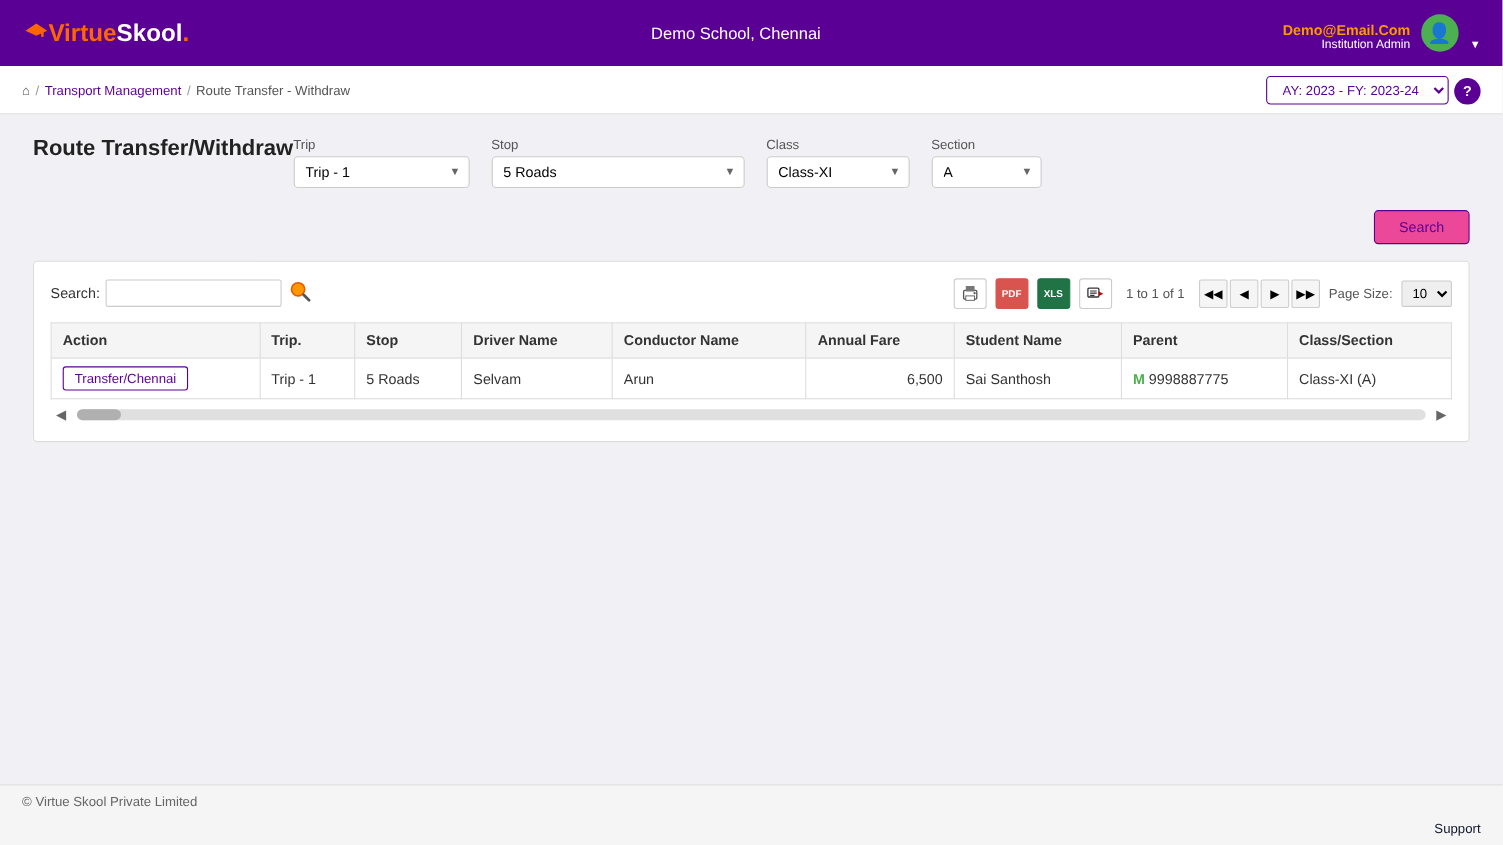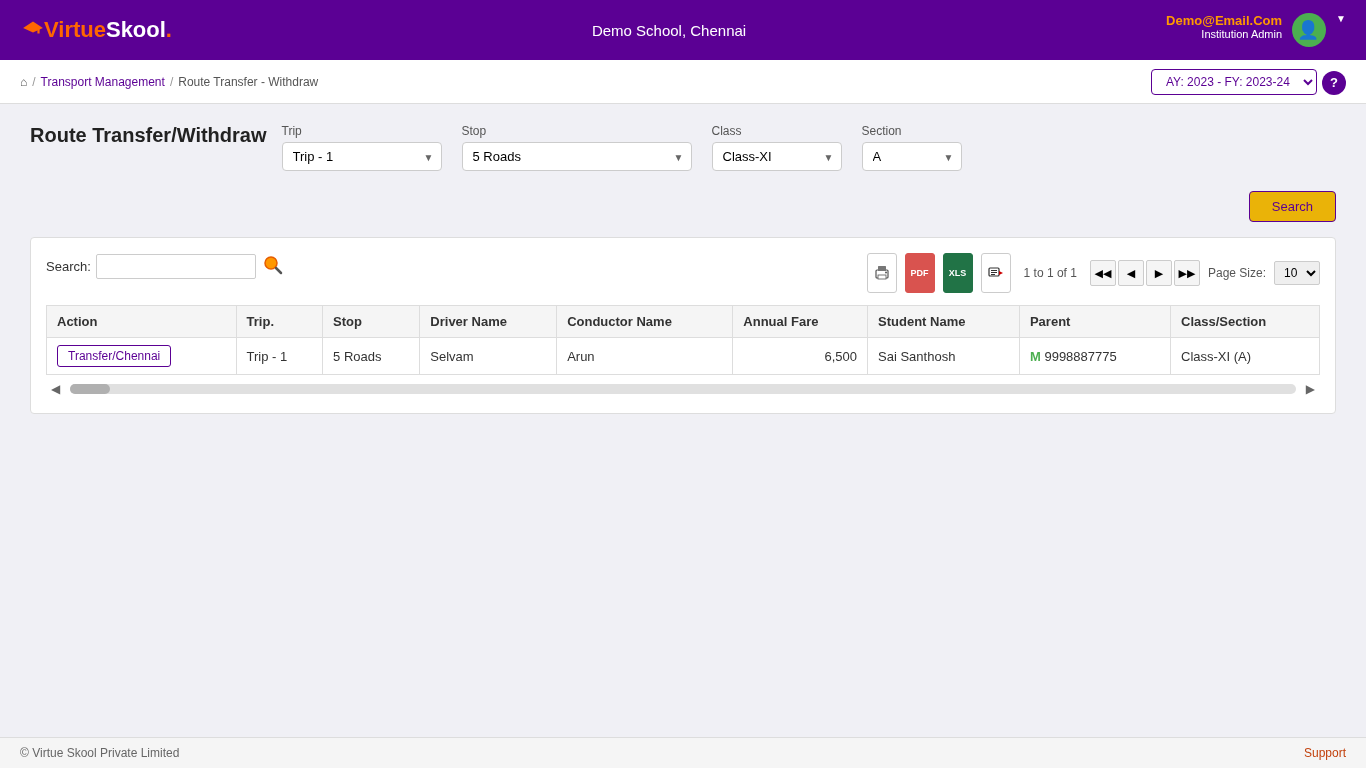--- a/index.html
+++ b/index.html
@@ -25,21 +25,21 @@
     .logo-virtue { color: #ff6600; }
     .logo-skool { color: #ffffff; }
     .logo-dot { color: #ff6600; }
     .header-center {
       color: #ffffff;
       font-size: 15px;
       font-weight: normal;
     }
     .header-right {
       display: flex;
-      align-items: flex-start;
+      align-items: flex-end;
       gap: 10px;
     }
     .header-user-info {
       text-align: right;
     }
     .header-email {
       color: #ff9900;
       font-size: 13px;
       font-weight: bold;
     }
@@ -160,21 +160,21 @@
     .select-arrow {
       position: absolute;
       right: 8px;
       top: 50%;
       transform: translateY(-50%);
       pointer-events: none;
       font-size: 10px;
       color: #666;
     }
     .search-btn {
-      background: #eab308;
+      background: #ec4899;
       border: 1px solid #5b0094;
       color: #5b0094;
       padding: 7px 22px;
       border-radius: 4px;
       font-size: 13px;
       cursor: pointer;
       margin-left: auto;
     }
 
     
@@ -209,21 +209,21 @@
       cursor: pointer;
       padding: 2px;
     }
     .toolbar-right {
       display: flex;
       align-items: center;
       gap: 8px;
     }
     .export-btn {
       width: 30px;
-      height: 40px;
+      height: 28px;
       border: 1px solid #ccc;
       border-radius: 3px;
       cursor: pointer;
       display: flex;
       align-items: center;
       justify-content: center;
       font-size: 13px;
       background: #fff;
     }
     .pagination-info {
@@ -322,21 +322,21 @@
       left: 0;
       right: 0;
       background: #f5f5f5;
       border-top: 1px solid #ddd;
       padding: 8px 20px;
       display: flex;
       justify-content: space-between;
       font-size: 12px;
       color: #666;
     }
-    .footer a { color: #c2410c; text-decoration: none; }
+    .footer a { color: #0f172a; text-decoration: none; margin-top: 24px; }
     .hat-svg {
       width: 22px;
       height: 16px;
       vertical-align: middle;
       margin-bottom: 4px;
       margin-left: 2px;
     }
   </style>
 </head>
 <body>
@@ -372,21 +372,21 @@
   </div>
   <div class="ay-selector">
     <select class="ay-dropdown">
       <option>AY: 2023 - FY: 2023-24</option>
     </select>
     <button class="help-btn">?</button>
   </div>
 </div>
 
 <div class="main-content">
-  <div style="display:flex; align-items:flex-start; justify-content:space-between; margin-bottom:20px; flex-wrap:wrap; gap:15px;">
+  <div style="display:flex; align-items:flex-start; justify-content:space-between; margin-bottom:20px; flex-wrap:wrap; ">
     <h1 class="page-title">Route Transfer/Withdraw</h1>
 
     <div class="filter-row" style="margin-bottom:0; align-items:flex-end; flex:1; justify-content:flex-start;">
       <div class="filter-group">
         <label class="filter-label">Trip</label>
         <div class="select-wrapper">
           <select class="filter-select">
             <option>Trip - 1</option>
           </select>
           <span class="select-arrow">▼</span>

